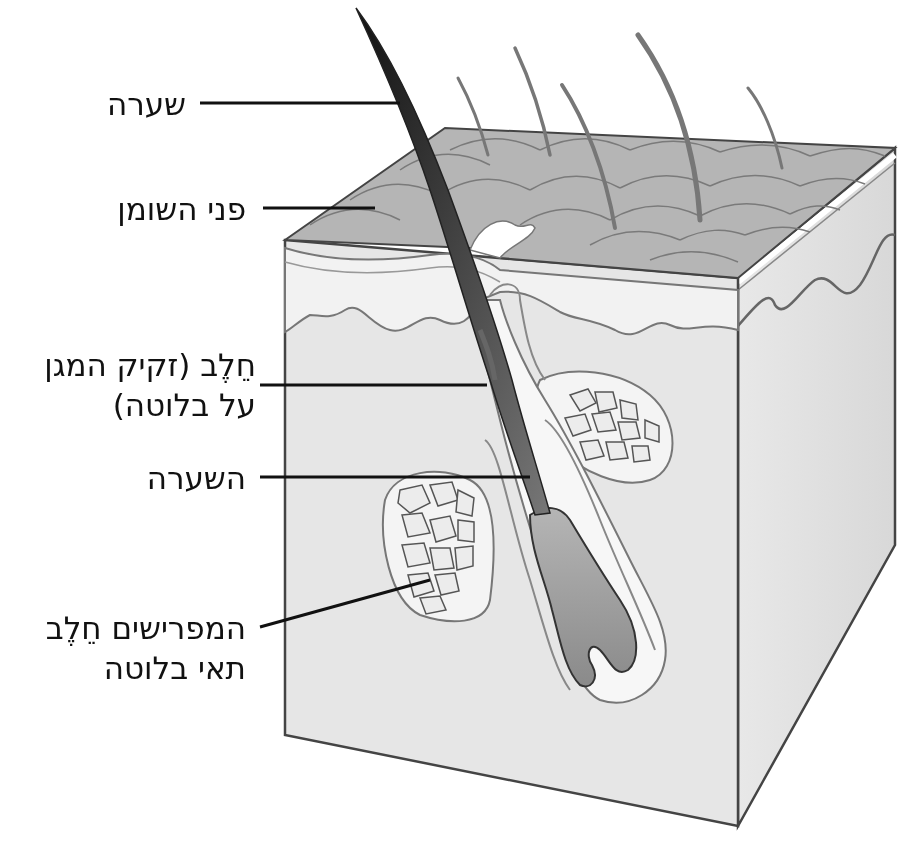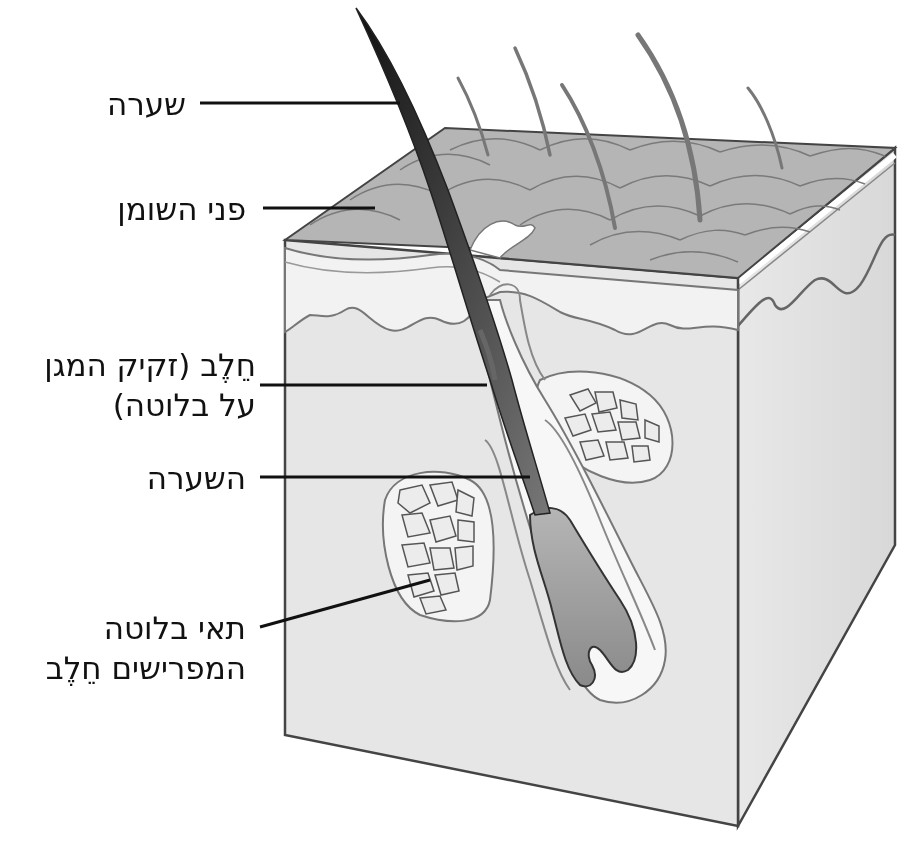--- a/index.html
+++ b/index.html
@@ -152,16 +152,16 @@
   <div class="label" style="right:665px; top:345px;">
     <span>חֵלֶב (זקיק המגן</span>
     <span>על בלוטה)</span>
   </div>
 
   <div class="label" style="right:675px; top:458px;">
     <span>השערה</span>
   </div>
 
   <div class="label" style="right:675px; top:608px;">
+    <span>המפרישים חֵלֶב</span>
     <span>תאי בלוטה</span>
-    <span>המפרישים חֵלֶב</span>
   </div>
 </div>
 
 </body></html>

